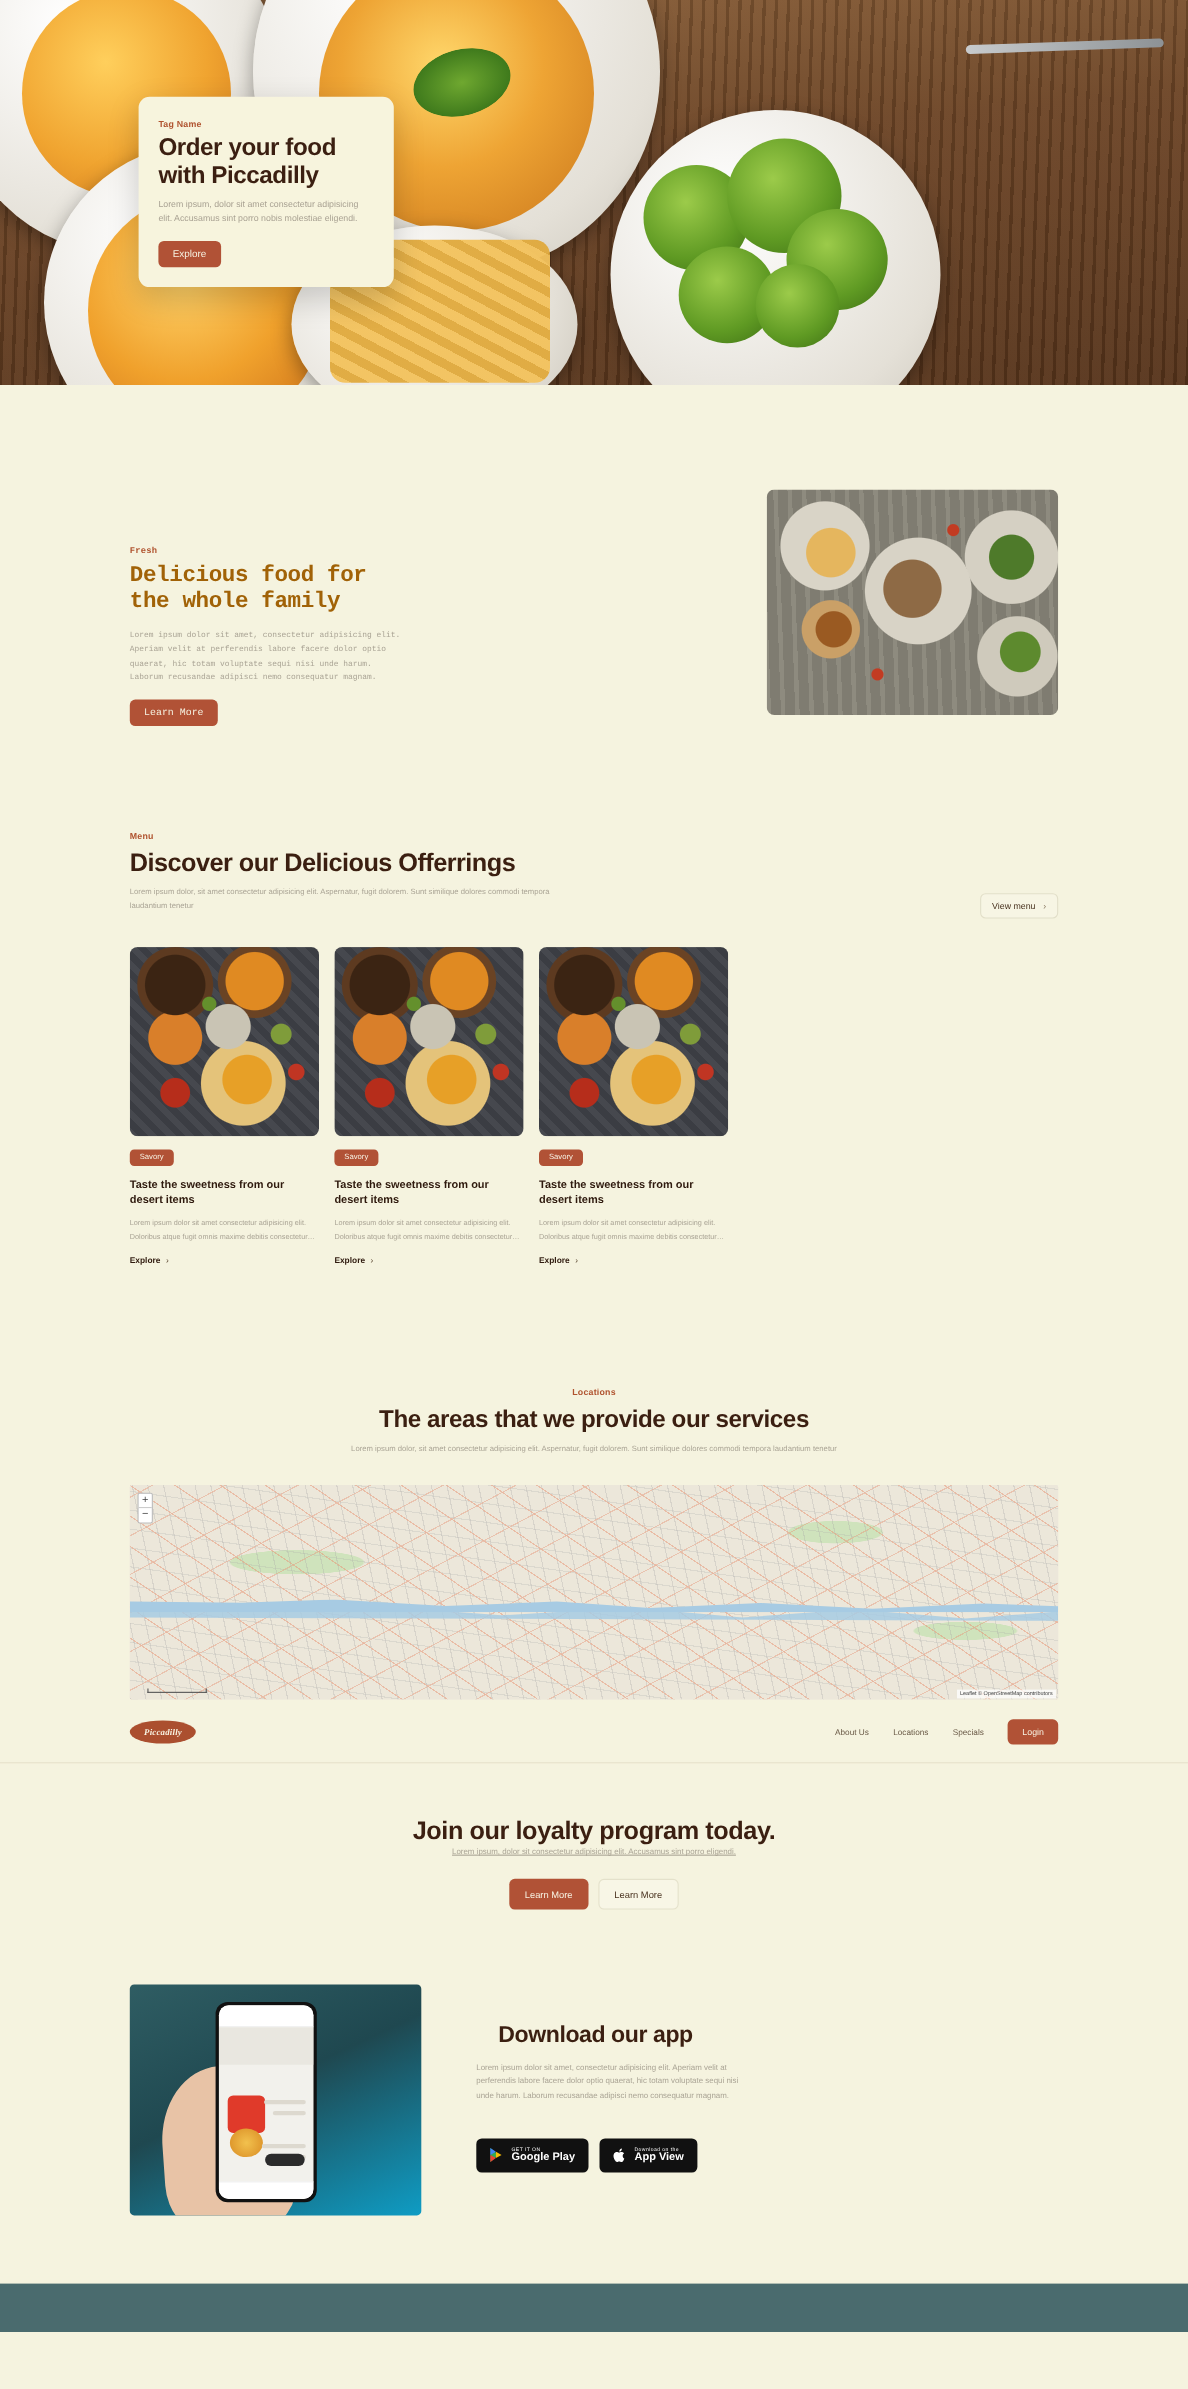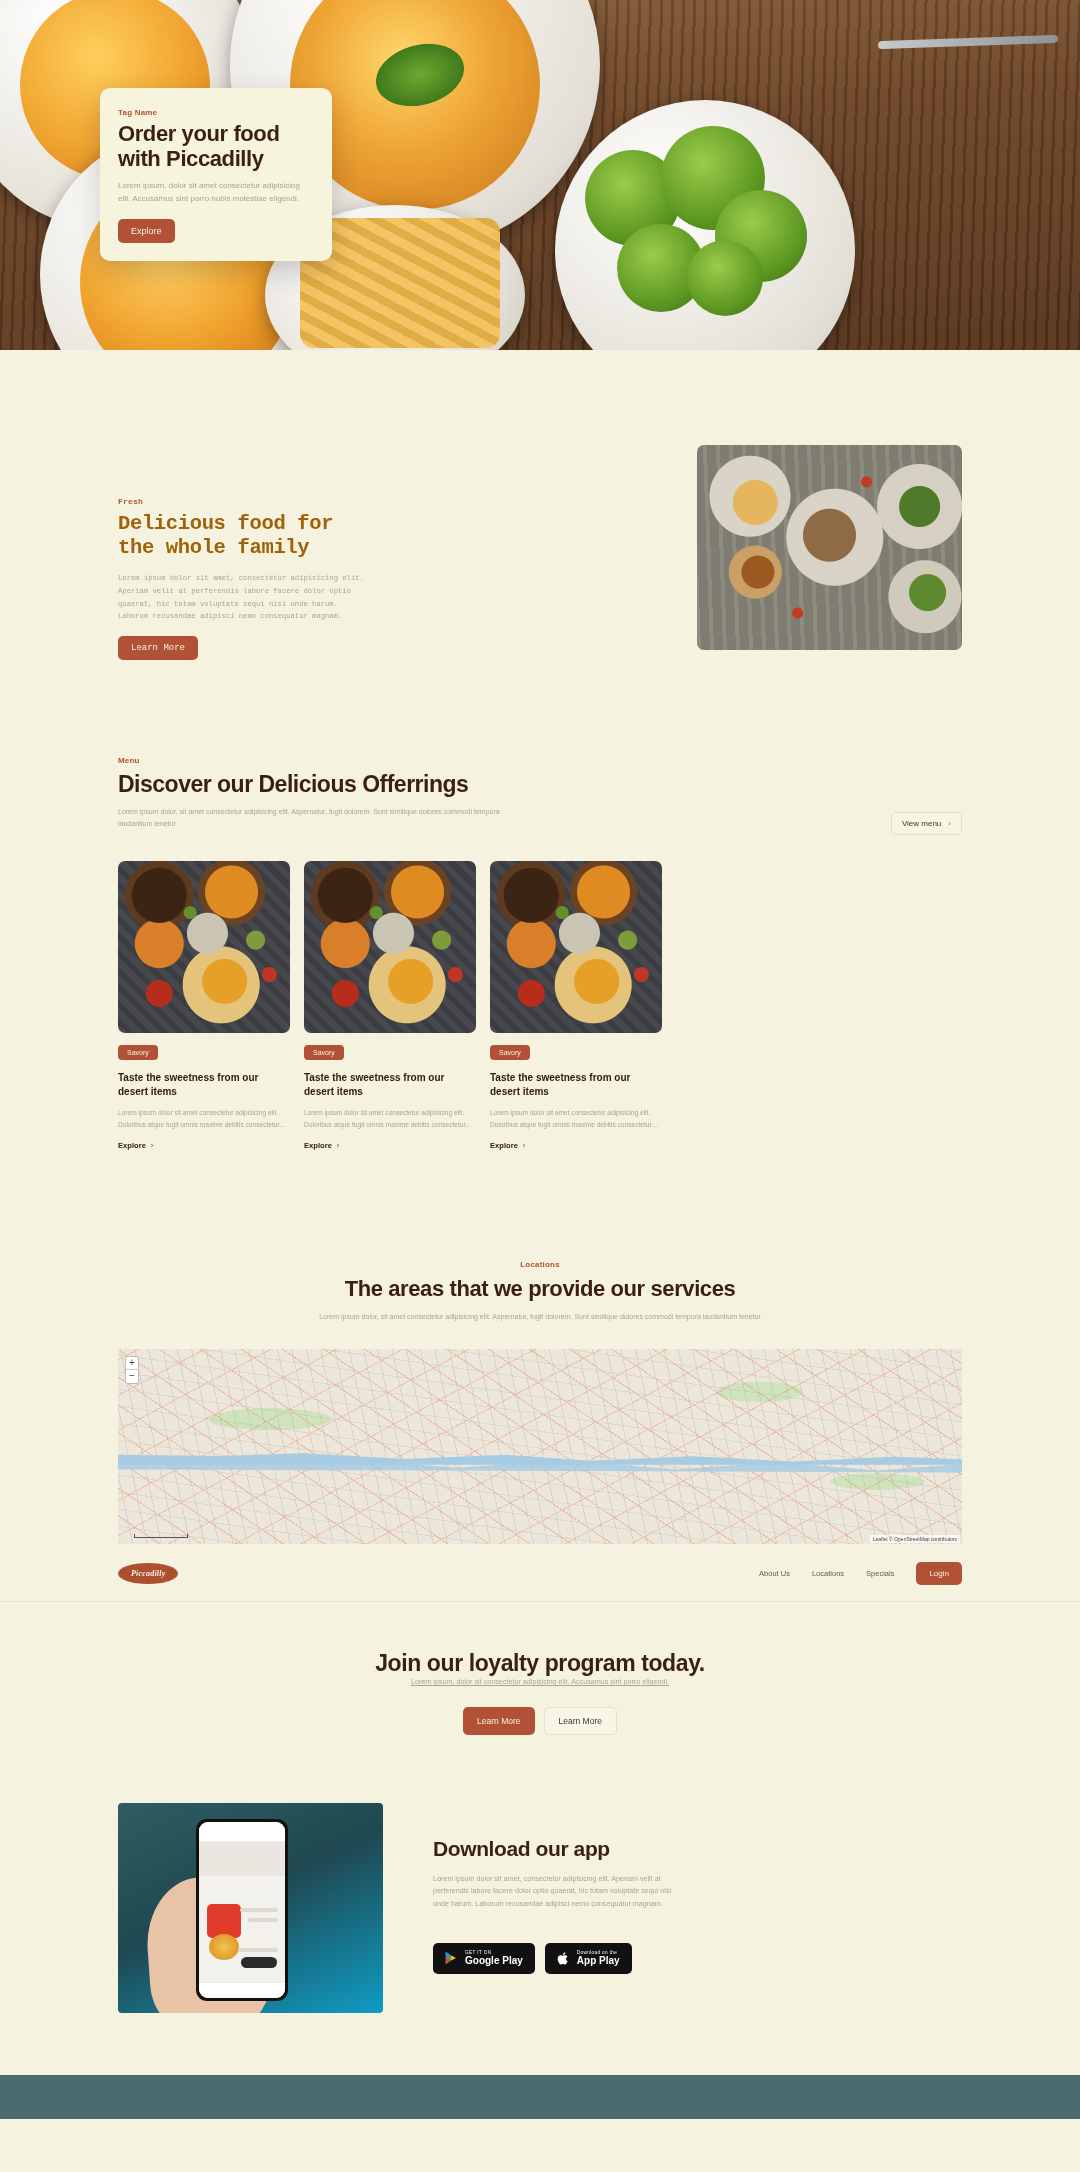--- a/index.html
+++ b/index.html
@@ -34,21 +34,21 @@
   .p4 { left:555px; top:100px; width:300px; height:300px; }
   .brocc { position:absolute; left:575px; top:120px; width:250px; height:215px; }
   .brocc span { position:absolute; border-radius:50%;
     background:radial-gradient(circle at 40% 35%,#9ccb4a,#5f9a23 60%,#3d6e14 100%); }
   .fries { position:absolute; left:300px; top:218px; width:200px; height:130px;
     background:repeating-linear-gradient(28deg,#f3c25c 0 9px,#e0a93c 9px 17px); border-radius:14px; opacity:.95; }
   .p5 { left:265px; top:205px; width:260px; height:180px; }
   .fork { position:absolute; right:22px; top:38px; width:180px; height:8px; background:linear-gradient(90deg,#c8cbcd,#8d9295); border-radius:4px; transform:rotate(-2deg); }
 
   .hero-card {
-    position:absolute; left:100px; top:88px; width:232px;
+    position:absolute; left:126px; top:88px; width:232px;
     background:#f7f4dd; border-radius:10px; padding:20px 18px 18px 18px;
     box-shadow:0 10px 28px rgba(0,0,0,.18);
   }
   .tag { color:#b0532f; font-size:8px; font-weight:700; letter-spacing:.2px; margin-bottom:5px; }
   .hero-title { font-size:22px; line-height:1.13; font-weight:700; color:#3b1f11; letter-spacing:-.4px; }
   .hero-sub { margin-top:8px; font-size:8px; line-height:1.62; color:#a9a293; }
   .btn {
     display:inline-block; border:none; cursor:pointer; font-family:inherit;
     background:#b15236; color:#f6f2e2; font-size:9px; font-weight:500;
     border-radius:5px; padding:7px 13px; margin-top:13px;
@@ -202,21 +202,21 @@
   .phone-screen { width:100%; height:100%; background:#f2f1ec; border-radius:9px; overflow:hidden; position:relative; }
   .ps-top { height:20px; background:#fff; border-bottom:1px solid #eee; }
   .ps-band { height:34px; background:#e9e7e0; }
   .ps-red { position:absolute; left:8px; top:82px; width:34px; height:34px; background:#e03a2a; border-radius:5px; }
   .ps-food { position:absolute; left:10px; top:112px; width:30px; height:26px; background:radial-gradient(circle,#f2c14e,#d98b22); border-radius:50%; }
   .ps-line { position:absolute; right:7px; height:4px; background:#ddd9cf; border-radius:2px; }
   .ps-btn { position:absolute; right:8px; bottom:30px; width:36px; height:11px; background:#2b2b2b; border-radius:6px; }
   .ps-bottom { position:absolute; left:0; right:0; bottom:0; height:16px; background:#fff; border-top:1px solid #eee; }
 
   .app-right { padding-bottom:6px; }
-  .h2-app { font-size:21px; font-weight:700; color:#3b1f11; letter-spacing:-.4px; }
+  .h2-app { font-size:21px; font-weight:700; color:#3b1f11; letter-spacing:-.4px;margin-left:20px; }
   .app-body { font-size:7.2px; line-height:1.78; color:#aaa495; margin-top:12px; max-width:250px; }
   .store-row { display:flex; gap:10px; margin-top:32px; }
   .store {
     display:flex; align-items:center; gap:7px; background:#111; border-radius:5px;
     padding:7px 12px; cursor:pointer; color:#fff;
   }
   .store .sub { font-size:4.6px; letter-spacing:.4px; display:block; line-height:1.2; }
   .store .main { font-size:10px; font-weight:700; display:block; line-height:1.15; }
 
   
@@ -393,21 +393,21 @@
             <span class="main">Google Play</span>
           </span>
         </div>
         <div class="store">
           <svg width="13" height="15" viewBox="0 0 18 21">
             <path d="M12.6 11.1c0-2.2 1.8-3.3 1.9-3.4-1-1.5-2.6-1.7-3.2-1.7-1.4-.1-2.7.8-3.3.8-.7 0-1.7-.8-2.8-.8-1.5 0-2.8.8-3.6 2.1-1.5 2.6-.4 6.5 1.1 8.6.7 1 1.6 2.2 2.7 2.2 1.1 0 1.5-.7 2.8-.7s1.6.7 2.8.7c1.1 0 1.9-1 2.6-2.1.8-1.2 1.1-2.4 1.1-2.4s-2.1-.8-2.1-3.3z" fill="#fff"></path>
             <path d="M10.7 4.4c.6-.7 1-1.7.9-2.7-.9 0-1.9.6-2.5 1.3-.5.6-1 1.6-.9 2.6 1 .1 2-.5 2.5-1.2z" fill="#fff"></path>
           </svg>
           <span>
             <span class="sub">Download on the</span>
-            <span class="main">App Play</span>
+            <span class="main">App View</span>
           </span>
         </div>
       </div>
     </div>
   </section>
 
   <div class="footer"></div>
 </div>
 
 </body></html>

